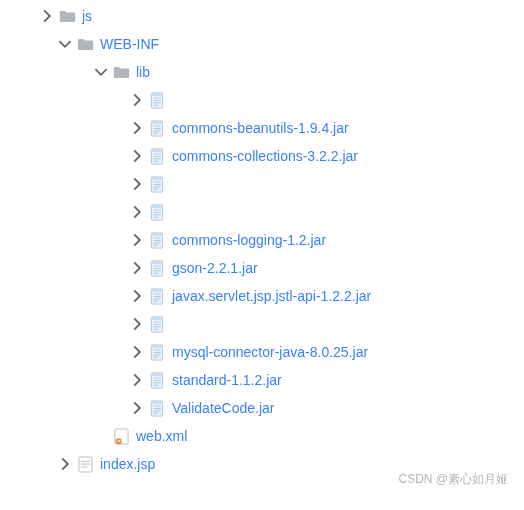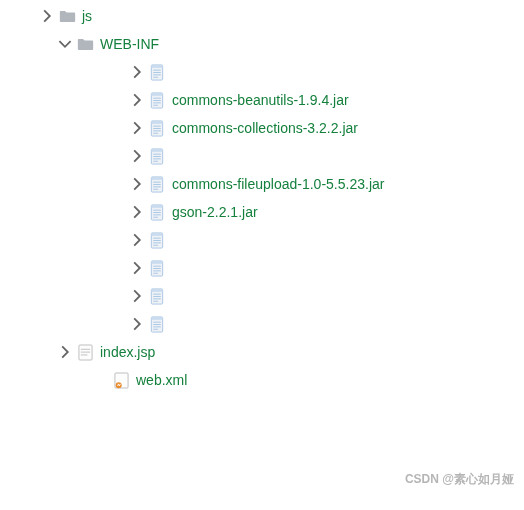--- a/index.html
+++ b/index.html
@@ -38,29 +38,28 @@
       display: inline-flex;
       align-items: center;
       justify-content: center;
       margin-right: 6px;
       flex-shrink: 0;
     }
     .icon-folder svg { width: 17px; height: 14px; }
     .icon-jar svg { width: 14px; height: 17px; }
     .icon-xml svg { width: 15px; height: 17px; }
     .icon-jsp svg { width: 15px; height: 17px; }
-    .label { color: #15803d; }
+    .label { color: #3b82f6; }
     .watermark {
       position: absolute;
-      right: 10px;
+      right: 16px;
       bottom: 22px;
       color: rgba(120,120,120,0.55);
       font-size: 12px;
       pointer-events: none;
-      font-weight: bold;
     }
   </style>
 </head>
 <body>
 
 <div class="tree">
 
   <div class="row">
     <span class="indent" style="width: 40px;"></span>
     <span class="arrow">
@@ -84,20 +83,34 @@
         </svg>
     </span>
     <span class="icon icon-folder">
       <svg viewBox="0 0 20 16">
           <path d="M1 3 L1 14 Q1 15 2 15 L18 15 Q19 15 19 14 L19 5 Q19 4 18 4 L9 4 L7 2 L2 2 Q1 2 1 3 Z" fill="#b0b6bc"></path>
         </svg>
     </span>
     <span class="label">WEB-INF</span>
   </div>
 
+  <div class="row">
+    <span class="indent" style="width: 94px;"></span>
+    <span class="arrow">
+      <svg viewBox="0 0 10 10">
+          <path d="M1 3 L5 7 L9 3" fill="none" stroke="#666" stroke-width="1.3"></path>
+        </svg>
+    </span>
+    <span class="icon icon-folder">
+      <svg viewBox="0 0 20 16">
+          <path d="M1 3 L1 14 Q1 15 2 15 L18 15 Q19 15 19 14 L19 5 Q19 4 18 4 L9 4 L7 2 L2 2 Q1 2 1 3 Z" fill="#b0b6bc"></path>
+        </svg>
+    </span>
+    <span class="label">lib</span>
+  </div>
 
   <div id="jars">
   <div class="row">
     <span class="indent jar-indent" style="width: 130px;"></span>
     <span class="arrow">
       <svg viewBox="0 0 10 10">
             <path d="M3 1 L7 5 L3 9" fill="none" stroke="#666" stroke-width="1.3"></path>
           </svg>
     </span>
     <span class="icon icon-jar">
@@ -181,24 +194,42 @@
     <span class="icon icon-jar">
       <svg viewBox="0 0 14 18">
         <rect x="1" y="1" width="12" height="16" rx="1" fill="#eef2f6" stroke="#a9c6e4"></rect>
         <rect x="1" y="1" width="12" height="3" fill="#c8dbef"></rect>
         <rect x="3" y="6" width="8" height="1" fill="#a9c6e4"></rect>
         <rect x="3" y="8.5" width="8" height="1" fill="#a9c6e4"></rect>
         <rect x="3" y="11" width="8" height="1" fill="#a9c6e4"></rect>
         <rect x="3" y="13.5" width="5" height="1" fill="#a9c6e4"></rect>
       </svg>
     </span>
-    <span class="label jar-label">commons-fileupload-1.0-5.5.23.jar</span>
-  </div>
-
-
+  </div>
+
+
+  <div class="row">
+    <span class="indent jar-indent" style="width: 130px;"></span>
+    <span class="arrow">
+      <svg viewBox="0 0 10 10">
+            <path d="M3 1 L7 5 L3 9" fill="none" stroke="#666" stroke-width="1.3"></path>
+          </svg>
+    </span>
+    <span class="icon icon-jar">
+      <svg viewBox="0 0 14 18">
+        <rect x="1" y="1" width="12" height="16" rx="1" fill="#eef2f6" stroke="#a9c6e4"></rect>
+        <rect x="1" y="1" width="12" height="3" fill="#c8dbef"></rect>
+        <rect x="3" y="6" width="8" height="1" fill="#a9c6e4"></rect>
+        <rect x="3" y="8.5" width="8" height="1" fill="#a9c6e4"></rect>
+        <rect x="3" y="11" width="8" height="1" fill="#a9c6e4"></rect>
+        <rect x="3" y="13.5" width="5" height="1" fill="#a9c6e4"></rect>
+      </svg>
+    </span>
+    <span class="label jar-label">commons-logging-1.2.jar</span>
+  </div>
 
   <div class="row">
     <span class="indent jar-indent" style="width: 130px;"></span>
     <span class="arrow">
       <svg viewBox="0 0 10 10">
             <path d="M3 1 L7 5 L3 9" fill="none" stroke="#666" stroke-width="1.3"></path>
           </svg>
     </span>
     <span class="icon icon-jar">
       <svg viewBox="0 0 14 18">
@@ -223,106 +254,128 @@
     <span class="icon icon-jar">
       <svg viewBox="0 0 14 18">
         <rect x="1" y="1" width="12" height="16" rx="1" fill="#eef2f6" stroke="#a9c6e4"></rect>
         <rect x="1" y="1" width="12" height="3" fill="#c8dbef"></rect>
         <rect x="3" y="6" width="8" height="1" fill="#a9c6e4"></rect>
         <rect x="3" y="8.5" width="8" height="1" fill="#a9c6e4"></rect>
         <rect x="3" y="11" width="8" height="1" fill="#a9c6e4"></rect>
         <rect x="3" y="13.5" width="5" height="1" fill="#a9c6e4"></rect>
       </svg>
     </span>
-  </div>
-
-  <div class="row">
-    <span class="indent jar-indent" style="width: 130px;"></span>
-    <span class="arrow">
-      <svg viewBox="0 0 10 10">
-            <path d="M3 1 L7 5 L3 9" fill="none" stroke="#666" stroke-width="1.3"></path>
-          </svg>
-    </span>
-    <span class="icon icon-jar">
-      <svg viewBox="0 0 14 18">
-        <rect x="1" y="1" width="12" height="16" rx="1" fill="#eef2f6" stroke="#a9c6e4"></rect>
-        <rect x="1" y="1" width="12" height="3" fill="#c8dbef"></rect>
-        <rect x="3" y="6" width="8" height="1" fill="#a9c6e4"></rect>
-        <rect x="3" y="8.5" width="8" height="1" fill="#a9c6e4"></rect>
-        <rect x="3" y="11" width="8" height="1" fill="#a9c6e4"></rect>
-        <rect x="3" y="13.5" width="5" height="1" fill="#a9c6e4"></rect>
-      </svg>
-    </span>
-  </div>
-
-
-  <div class="row">
-    <span class="indent jar-indent" style="width: 130px;"></span>
-    <span class="arrow">
-      <svg viewBox="0 0 10 10">
-            <path d="M3 1 L7 5 L3 9" fill="none" stroke="#666" stroke-width="1.3"></path>
-          </svg>
-    </span>
-    <span class="icon icon-jar">
-      <svg viewBox="0 0 14 18">
-        <rect x="1" y="1" width="12" height="16" rx="1" fill="#eef2f6" stroke="#a9c6e4"></rect>
-        <rect x="1" y="1" width="12" height="3" fill="#c8dbef"></rect>
-        <rect x="3" y="6" width="8" height="1" fill="#a9c6e4"></rect>
-        <rect x="3" y="8.5" width="8" height="1" fill="#a9c6e4"></rect>
-        <rect x="3" y="11" width="8" height="1" fill="#a9c6e4"></rect>
-        <rect x="3" y="13.5" width="5" height="1" fill="#a9c6e4"></rect>
-      </svg>
-    </span>
-  </div>
-
-  <div class="row">
-    <span class="indent jar-indent" style="width: 130px;"></span>
-    <span class="arrow">
-      <svg viewBox="0 0 10 10">
-            <path d="M3 1 L7 5 L3 9" fill="none" stroke="#666" stroke-width="1.3"></path>
-          </svg>
-    </span>
-    <span class="icon icon-jar">
-      <svg viewBox="0 0 14 18">
-        <rect x="1" y="1" width="12" height="16" rx="1" fill="#eef2f6" stroke="#a9c6e4"></rect>
-        <rect x="1" y="1" width="12" height="3" fill="#c8dbef"></rect>
-        <rect x="3" y="6" width="8" height="1" fill="#a9c6e4"></rect>
-        <rect x="3" y="8.5" width="8" height="1" fill="#a9c6e4"></rect>
-        <rect x="3" y="11" width="8" height="1" fill="#a9c6e4"></rect>
-        <rect x="3" y="13.5" width="5" height="1" fill="#a9c6e4"></rect>
-      </svg>
-    </span>
+    <span class="label jar-label">javax.servlet.jsp.jstl-api-1.2.2.jar</span>
+  </div>
+
+  <div class="row">
+    <span class="indent jar-indent" style="width: 130px;"></span>
+    <span class="arrow">
+      <svg viewBox="0 0 10 10">
+            <path d="M3 1 L7 5 L3 9" fill="none" stroke="#666" stroke-width="1.3"></path>
+          </svg>
+    </span>
+    <span class="icon icon-jar">
+      <svg viewBox="0 0 14 18">
+        <rect x="1" y="1" width="12" height="16" rx="1" fill="#eef2f6" stroke="#a9c6e4"></rect>
+        <rect x="1" y="1" width="12" height="3" fill="#c8dbef"></rect>
+        <rect x="3" y="6" width="8" height="1" fill="#a9c6e4"></rect>
+        <rect x="3" y="8.5" width="8" height="1" fill="#a9c6e4"></rect>
+        <rect x="3" y="11" width="8" height="1" fill="#a9c6e4"></rect>
+        <rect x="3" y="13.5" width="5" height="1" fill="#a9c6e4"></rect>
+      </svg>
+    </span>
+  </div>
+
+  <div class="row">
+    <span class="indent jar-indent" style="width: 130px;"></span>
+    <span class="arrow">
+      <svg viewBox="0 0 10 10">
+            <path d="M3 1 L7 5 L3 9" fill="none" stroke="#666" stroke-width="1.3"></path>
+          </svg>
+    </span>
+    <span class="icon icon-jar">
+      <svg viewBox="0 0 14 18">
+        <rect x="1" y="1" width="12" height="16" rx="1" fill="#eef2f6" stroke="#a9c6e4"></rect>
+        <rect x="1" y="1" width="12" height="3" fill="#c8dbef"></rect>
+        <rect x="3" y="6" width="8" height="1" fill="#a9c6e4"></rect>
+        <rect x="3" y="8.5" width="8" height="1" fill="#a9c6e4"></rect>
+        <rect x="3" y="11" width="8" height="1" fill="#a9c6e4"></rect>
+        <rect x="3" y="13.5" width="5" height="1" fill="#a9c6e4"></rect>
+      </svg>
+    </span>
+    <span class="label jar-label">mysql-connector-java-8.0.25.jar</span>
+  </div>
+
+  <div class="row">
+    <span class="indent jar-indent" style="width: 130px;"></span>
+    <span class="arrow">
+      <svg viewBox="0 0 10 10">
+            <path d="M3 1 L7 5 L3 9" fill="none" stroke="#666" stroke-width="1.3"></path>
+          </svg>
+    </span>
+    <span class="icon icon-jar">
+      <svg viewBox="0 0 14 18">
+        <rect x="1" y="1" width="12" height="16" rx="1" fill="#eef2f6" stroke="#a9c6e4"></rect>
+        <rect x="1" y="1" width="12" height="3" fill="#c8dbef"></rect>
+        <rect x="3" y="6" width="8" height="1" fill="#a9c6e4"></rect>
+        <rect x="3" y="8.5" width="8" height="1" fill="#a9c6e4"></rect>
+        <rect x="3" y="11" width="8" height="1" fill="#a9c6e4"></rect>
+        <rect x="3" y="13.5" width="5" height="1" fill="#a9c6e4"></rect>
+      </svg>
+    </span>
+    <span class="label jar-label">standard-1.1.2.jar</span>
+  </div>
+
+  <div class="row">
+    <span class="indent jar-indent" style="width: 130px;"></span>
+    <span class="arrow">
+      <svg viewBox="0 0 10 10">
+            <path d="M3 1 L7 5 L3 9" fill="none" stroke="#666" stroke-width="1.3"></path>
+          </svg>
+    </span>
+    <span class="icon icon-jar">
+      <svg viewBox="0 0 14 18">
+        <rect x="1" y="1" width="12" height="16" rx="1" fill="#eef2f6" stroke="#a9c6e4"></rect>
+        <rect x="1" y="1" width="12" height="3" fill="#c8dbef"></rect>
+        <rect x="3" y="6" width="8" height="1" fill="#a9c6e4"></rect>
+        <rect x="3" y="8.5" width="8" height="1" fill="#a9c6e4"></rect>
+        <rect x="3" y="11" width="8" height="1" fill="#a9c6e4"></rect>
+        <rect x="3" y="13.5" width="5" height="1" fill="#a9c6e4"></rect>
+      </svg>
+    </span>
+    <span class="label jar-label">ValidateCode.jar</span>
   </div>
 </div>
+
+  <div class="row">
+    <span class="indent" style="width: 112px;"></span>
+    <span class="icon icon-xml">
+      <svg viewBox="0 0 16 18">
+        <rect x="1" y="1" width="14" height="16" rx="1" fill="#fdfdfd" stroke="#bbb"></rect>
+        <circle cx="5" cy="14" r="3.2" fill="#e88b2e"></circle>
+        <path d="M3.8 14.8 L4.8 12.6 L5.8 14.8 L6.8 12.6" fill="none" stroke="#fff" stroke-width="0.9"></path>
+      </svg>
+    </span>
+    <span class="label">web.xml</span>
+  </div>
 
   <div class="row">
     <span class="indent" style="width: 58px;"></span>
     <span class="arrow">
       <svg viewBox="0 0 10 10">
           <path d="M3 1 L7 5 L3 9" fill="none" stroke="#666" stroke-width="1.3"></path>
         </svg>
     </span>
     <span class="icon icon-jsp">
       <svg viewBox="0 0 16 18">
         <rect x="1" y="1" width="14" height="16" rx="1" fill="#fdfdfd" stroke="#bbb"></rect>
         <rect x="3" y="5" width="10" height="1.2" fill="#c9c9c9"></rect>
         <rect x="3" y="8" width="10" height="1.2" fill="#c9c9c9"></rect>
         <rect x="3" y="11" width="7" height="1.2" fill="#c9c9c9"></rect>
       </svg>
     </span>
     <span class="label">index.jsp</span>
   </div>
 
-  <div class="row">
-    <span class="indent" style="width: 112px;"></span>
-    <span class="icon icon-xml">
-      <svg viewBox="0 0 16 18">
-        <rect x="1" y="1" width="14" height="16" rx="1" fill="#fdfdfd" stroke="#bbb"></rect>
-        <circle cx="5" cy="14" r="3.2" fill="#e88b2e"></circle>
-        <path d="M3.8 14.8 L4.8 12.6 L5.8 14.8 L6.8 12.6" fill="none" stroke="#fff" stroke-width="0.9"></path>
-      </svg>
-    </span>
-    <span class="label">web.xml</span>
-  </div>
-
 </div>
 
 <div class="watermark">CSDN @素心如月娅</div>
 
 </body></html>

